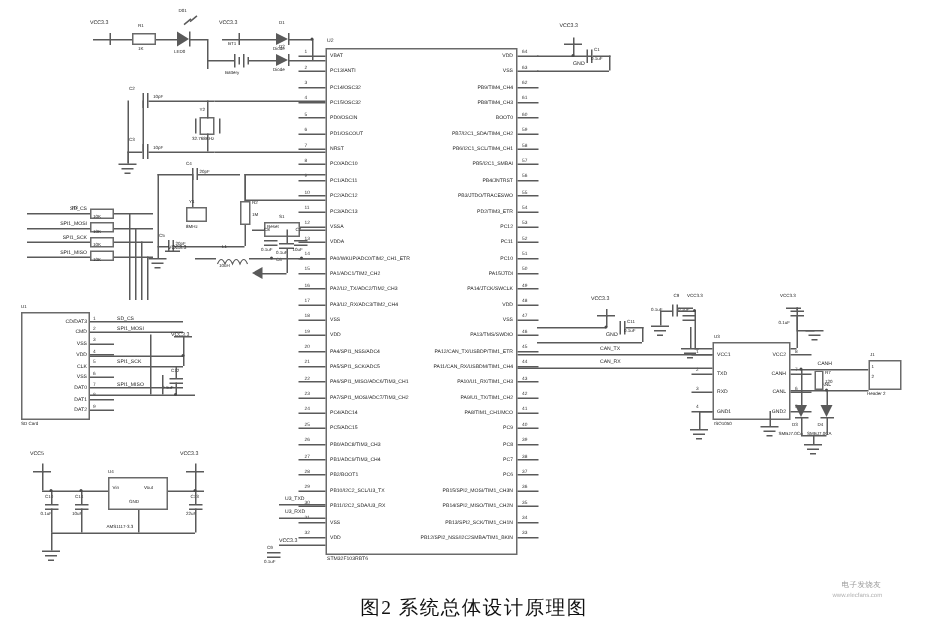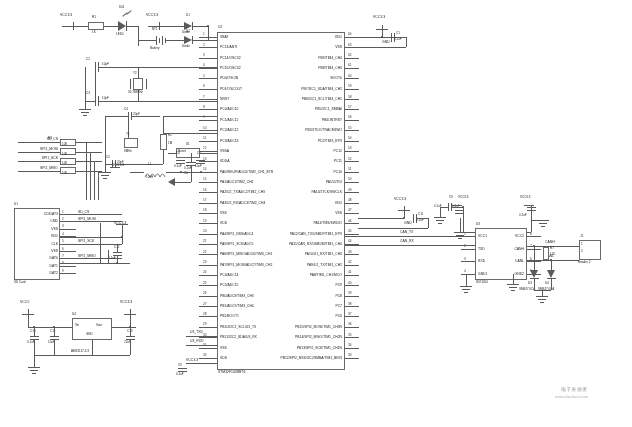--- a/index.html
+++ b/index.html
@@ -746,14 +746,15 @@
   <div class="cap" style="left:178px;top:368px;">
     <i style="left:0;top:0;width:9px;height:1px;"></i>
     <i style="left:0;top:3px;width:9px;height:1px;"></i>
   </div>
   <div class="lbl t3" style="left:176px;top:373px;">0.1uF</div>
   <div class="lbl t3" style="left:178px;top:364px;">C9</div>
 
   <div class="wm" style="left:561px;top:386px;">电子发烧友</div>
   <div class="wm2" style="left:555px;top:394px;">www.elecfans.com</div>
 
+  <div class="caption" style="top:396px;">图2   系统总体设计原理图</div>
 
 </div>
 
 </body></html>

